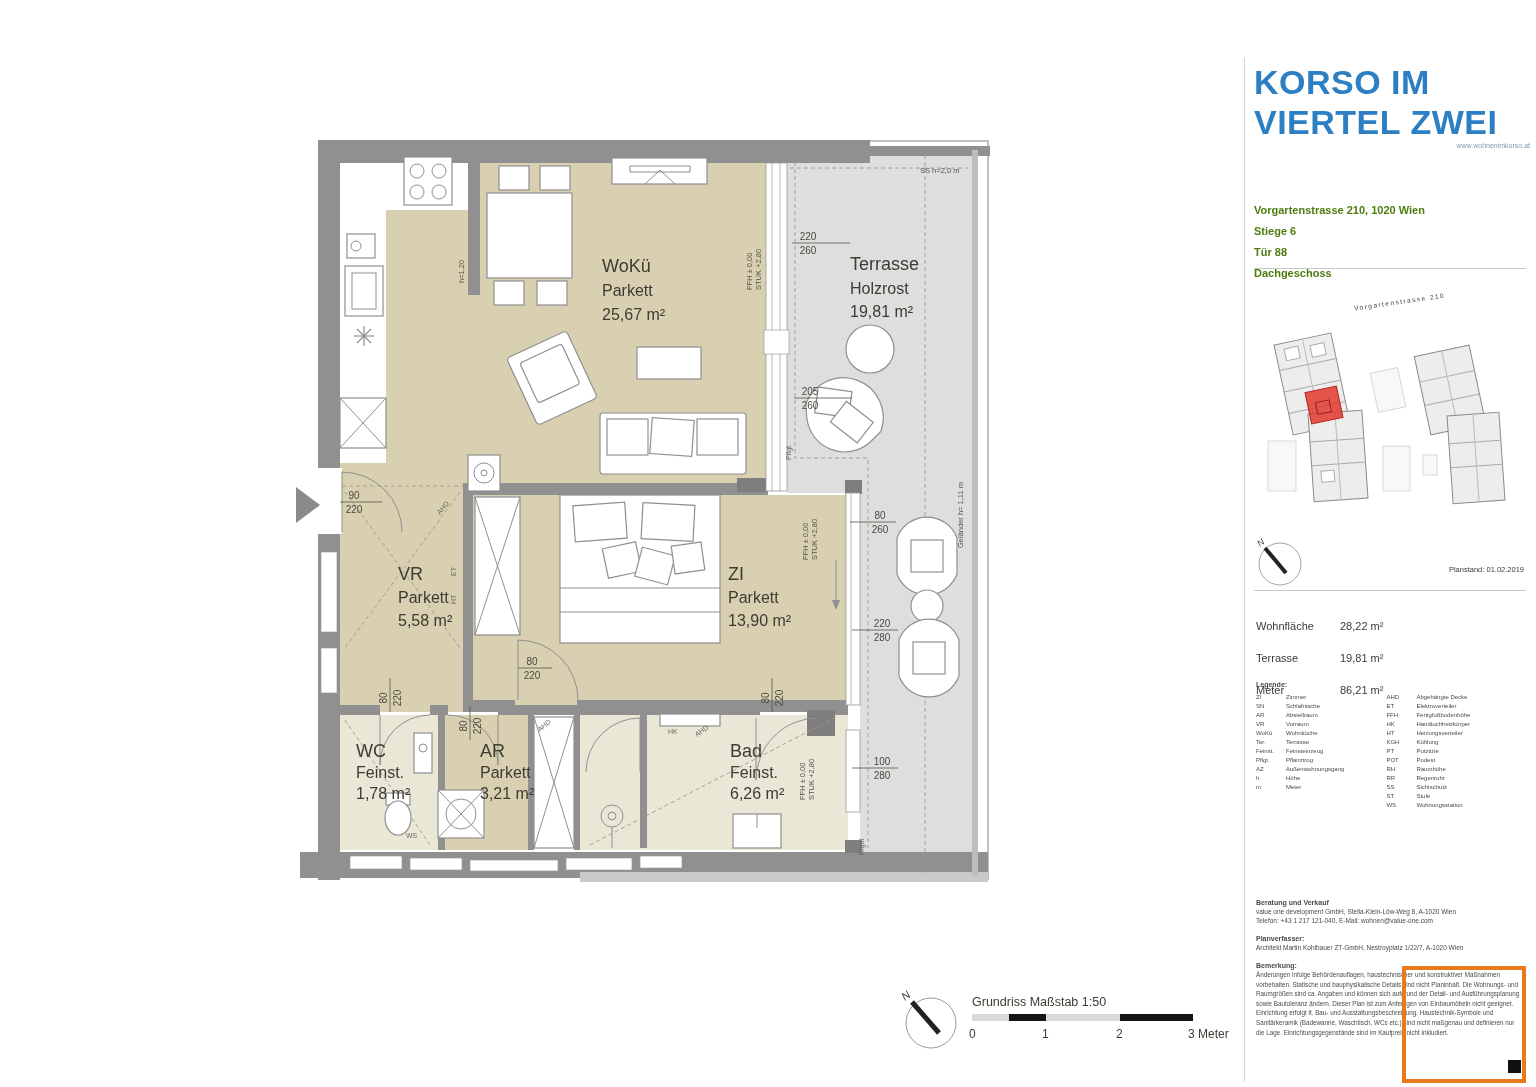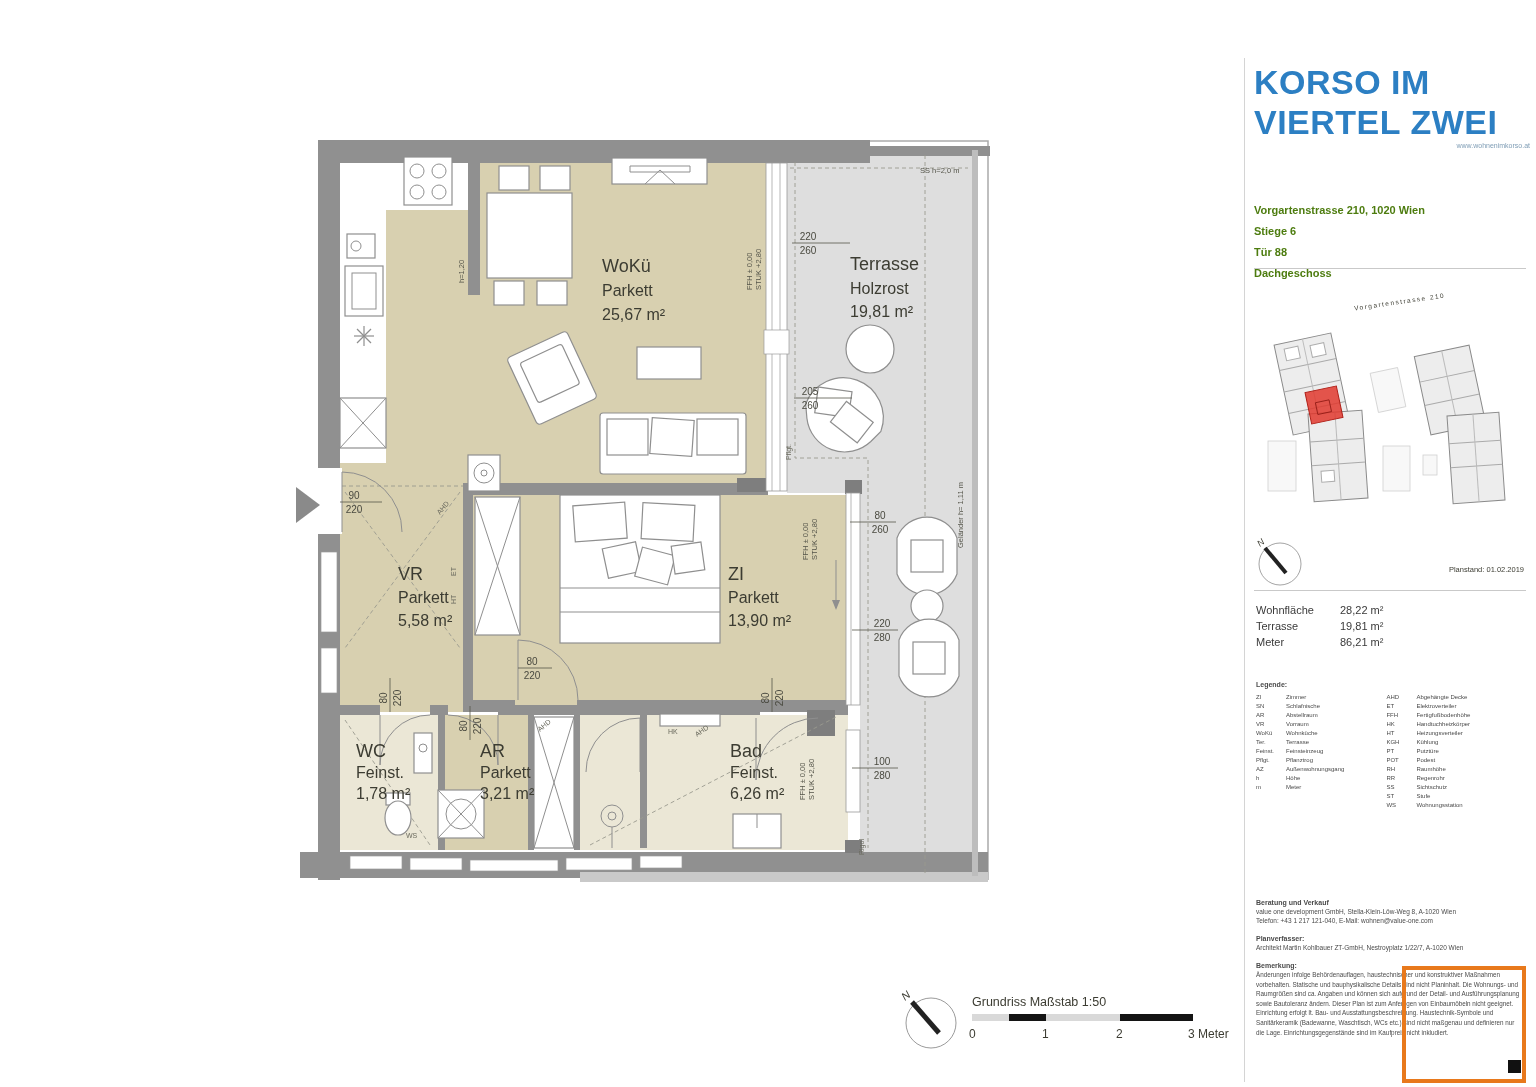--- a/index.html
+++ b/index.html
@@ -23,21 +23,21 @@
   .panel{position:absolute;left:1244px;top:0;width:292px;height:1087px;background:#fff;padding-left:32px;}
   .panel .vline{position:absolute;left:0;top:58px;width:1px;height:1024px;background:#d4d4d4;}
   .logo{position:absolute;left:10px;top:62px;font-size:34px;line-height:40px;font-weight:bold;
         color:#2c7fc3;letter-spacing:0.5px;}
   .weburl{position:absolute;left:10px;top:142px;width:276px;text-align:right;font-size:7px;color:#7f9db5;}
   .addr{position:absolute;left:10px;top:172px;font-size:11px;line-height:21px;font-weight:bold;color:#4d7c0f;margin-top:28px;}
   .hr1{position:absolute;left:10px;top:268px;width:272px;height:1px;background:#c9c9c9;}
   .siteplan{position:absolute;left:6px;top:278px;}
   .hr2{position:absolute;left:10px;top:590px;width:272px;height:1px;background:#c9c9c9;}
   .areas{position:absolute;left:12px;top:602px;font-size:11px;line-height:16px;color:#3a3a3a;}
-  .areas .row{display:flex;}
+  .areas .row{display:flex;margin-top:16px;}
   .areas .lbl{width:84px;}
   .legend{position:absolute;left:12px;top:680px;font-size:6px;line-height:9px;color:#4a4a4a;}
   .legend .ttl{font-weight:bold;font-size:7px;margin-bottom:4px;}
   .legcols{display:flex;gap:42px;}
   .legcol .lr{display:flex;}
   .legcol .ab{width:30px;}
   .contact{position:absolute;left:12px;top:898px;width:268px;font-size:6.5px;line-height:9px;color:#4a4a4a;}
   .contact b{font-size:7px;}
   .contact .blk{margin-bottom:9px;}
   .remark{font-size:6.3px;line-height:8.6px;}

